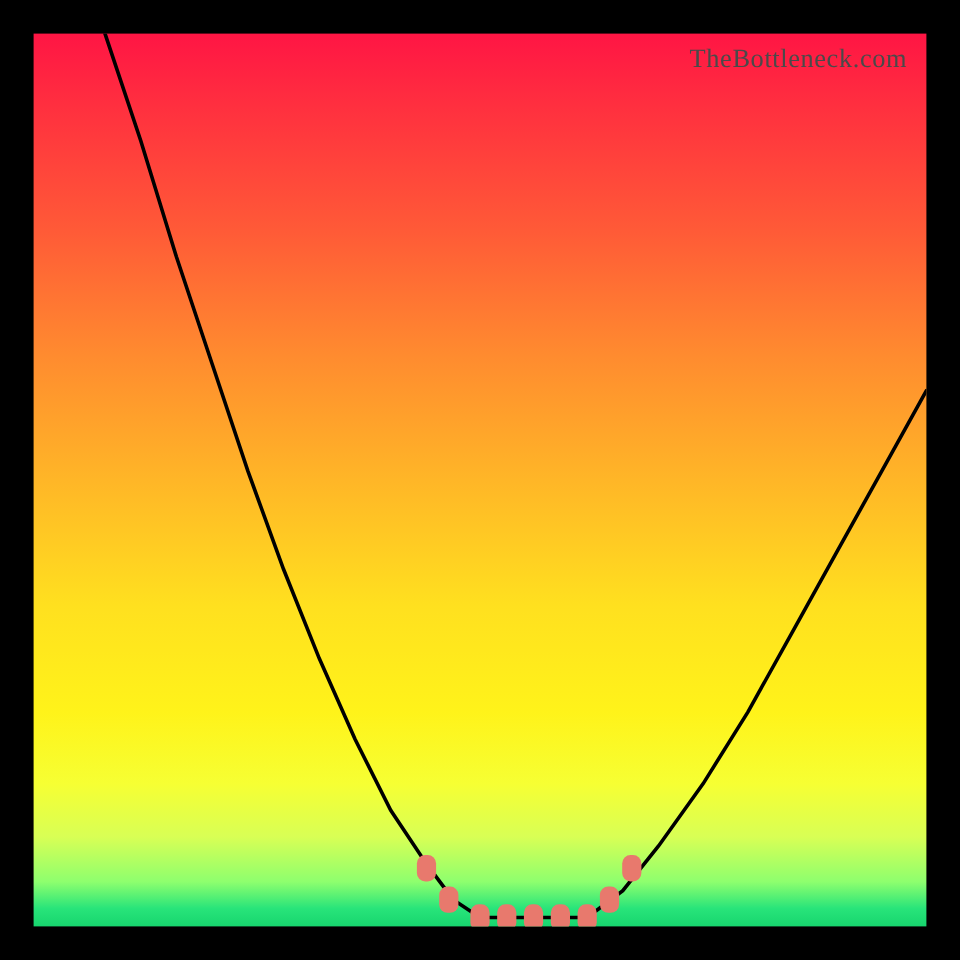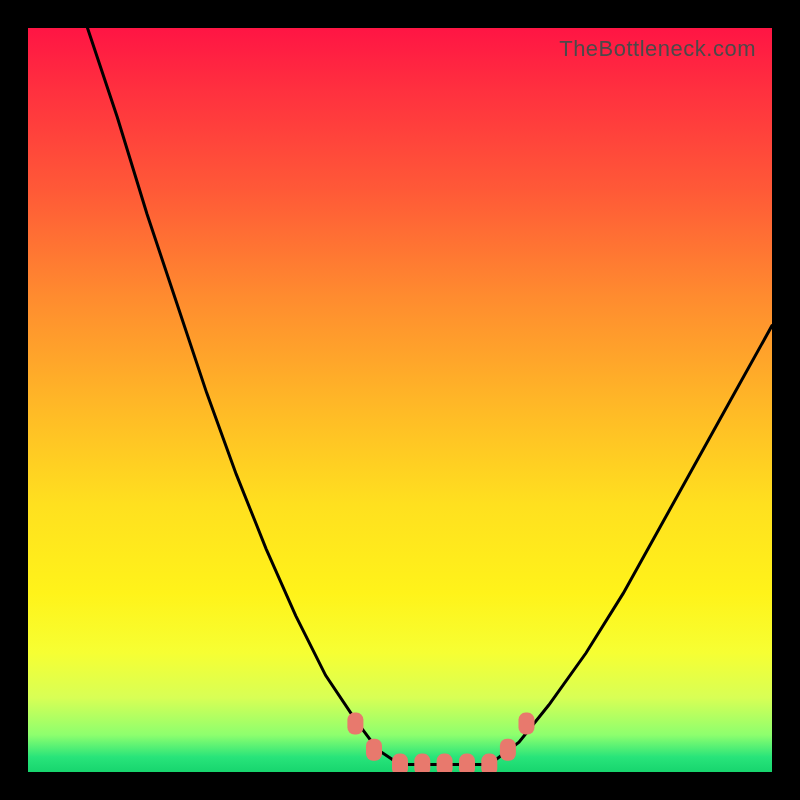--- a/index.html
+++ b/index.html
@@ -41,20 +41,21 @@
   }
   .watermark {
     position: absolute;
     top: 8px;
     right: 16px;
     color: #4a4a4a;
     font-size: 22px;
     font-weight: 500;
     letter-spacing: 0.5px;
     pointer-events: none;
+    font-family: Liberation Serif, serif;
   }
   svg.curve {
     position: absolute;
     left: 0;
     top: 0;
     width: 744px;
     height: 744px;
     pointer-events: none;
   }
   .curve path.line {

